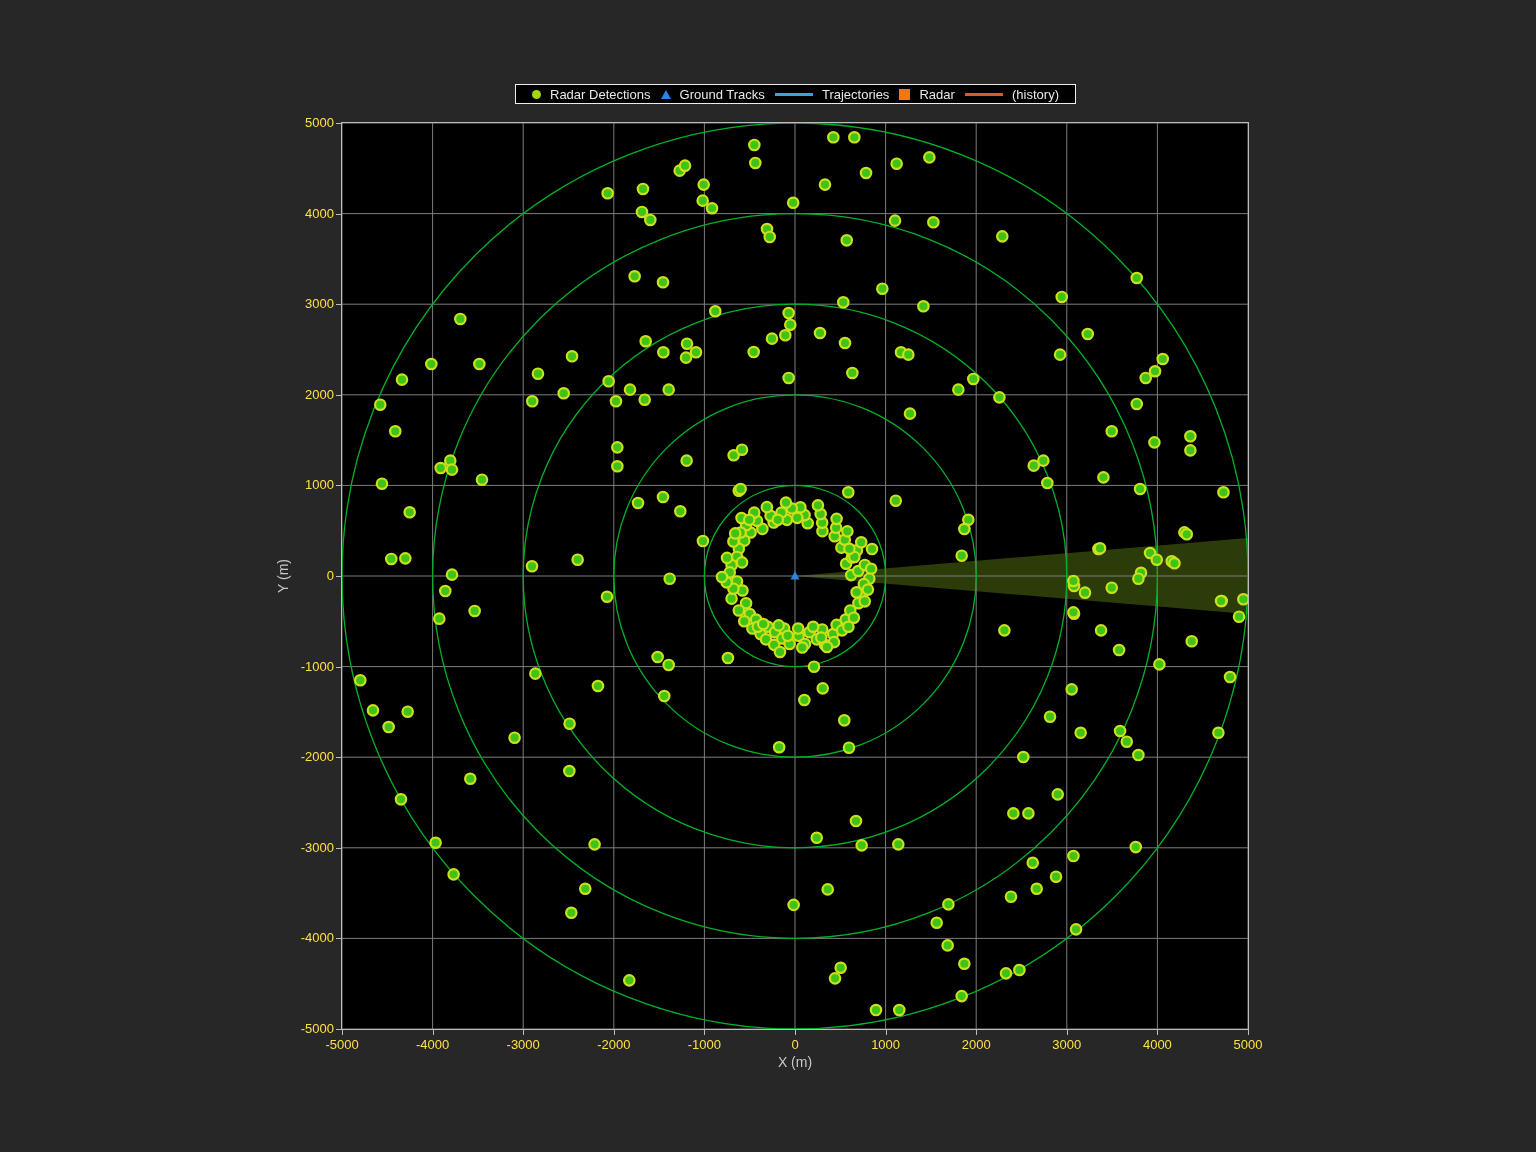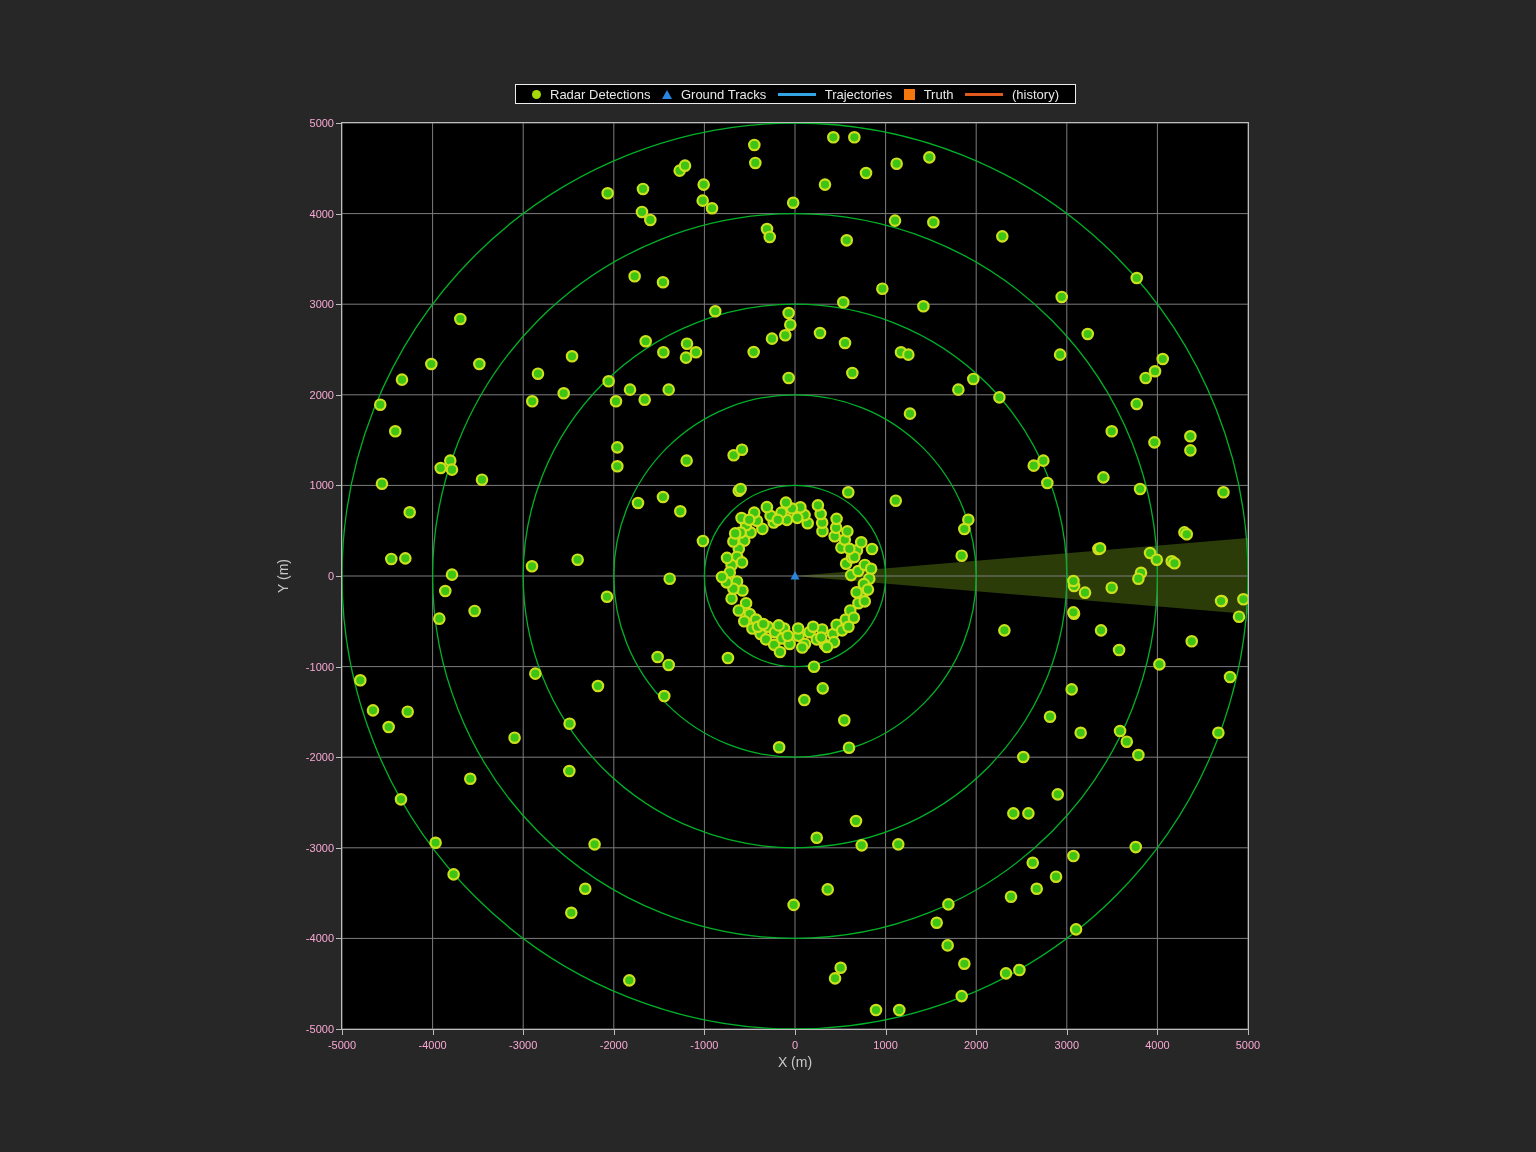--- a/index.html
+++ b/index.html
@@ -13,21 +13,21 @@
   .lt{font-size:13px;color:#e8e8e8;white-space:nowrap;}
   .lm-dot{width:9px;height:9px;border-radius:50%;display:inline-block;}
   .lm-tri{width:0;height:0;border-left:5px solid transparent;border-right:5px solid transparent;
           border-bottom:9px solid #2b85e0;display:inline-block;}
   .lm-line{width:38px;height:3px;display:inline-block;}
   .lm-sq{width:11px;height:11px;display:inline-block;}
   
   .plot{position:absolute;left:341px;top:122px;width:906px;height:906px;background:#000;
         border:1px solid #bdbdbd;}
   .plot svg{display:block;}
-  .ticklabel{position:absolute;font-size:11px;color:#f9a8d4;line-height:16px;}
+  .ticklabel{position:absolute;font-size:13px;color:#fde047;line-height:16px;}
   .yl{width:74px;text-align:right;}
   .xl{width:90px;text-align:center;}
   .tickmark{position:absolute;background:#bdbdbd;}
   .axlabel{position:absolute;font-size:14px;color:#c8c8c8;text-align:center;}
   #ylab{left:259px;top:567px;width:50px;height:18px;transform:rotate(-90deg);}
   #xlab{left:745px;top:1054px;width:100px;height:18px;}
 </style>
 </head>
 <body>
 
@@ -41,21 +41,21 @@
     <div class="li">
       <span class="lm-tri" id="lm1" style="border-bottom-color: rgb(43, 133, 224);"></span>
       <span class="lt">Ground Tracks</span>
     </div>
     <div class="li">
       <span class="lm-line" id="lm2" style="background: rgb(53, 164, 228);"></span>
       <span class="lt">Trajectories</span>
     </div>
     <div class="li">
       <span class="lm-sq" id="lm3" style="background: rgb(244, 119, 14);"></span>
-      <span class="lt">Truth</span>
+      <span class="lt">Radar</span>
     </div>
     <div class="li">
       <span class="lm-line" id="lm4" style="background: rgb(224, 89, 30);"></span>
       <span class="lt">(history)</span>
     </div>
   </div>
 
   <div class="plot">
     <svg id="plot-svg" width="906" height="906" viewBox="0 0 906 906">
         <polygon points="453,453 958.5806170688285,495.4547905930836 958.5806170688285,410.5452094069164" fill="#2c3c09"></polygon>

